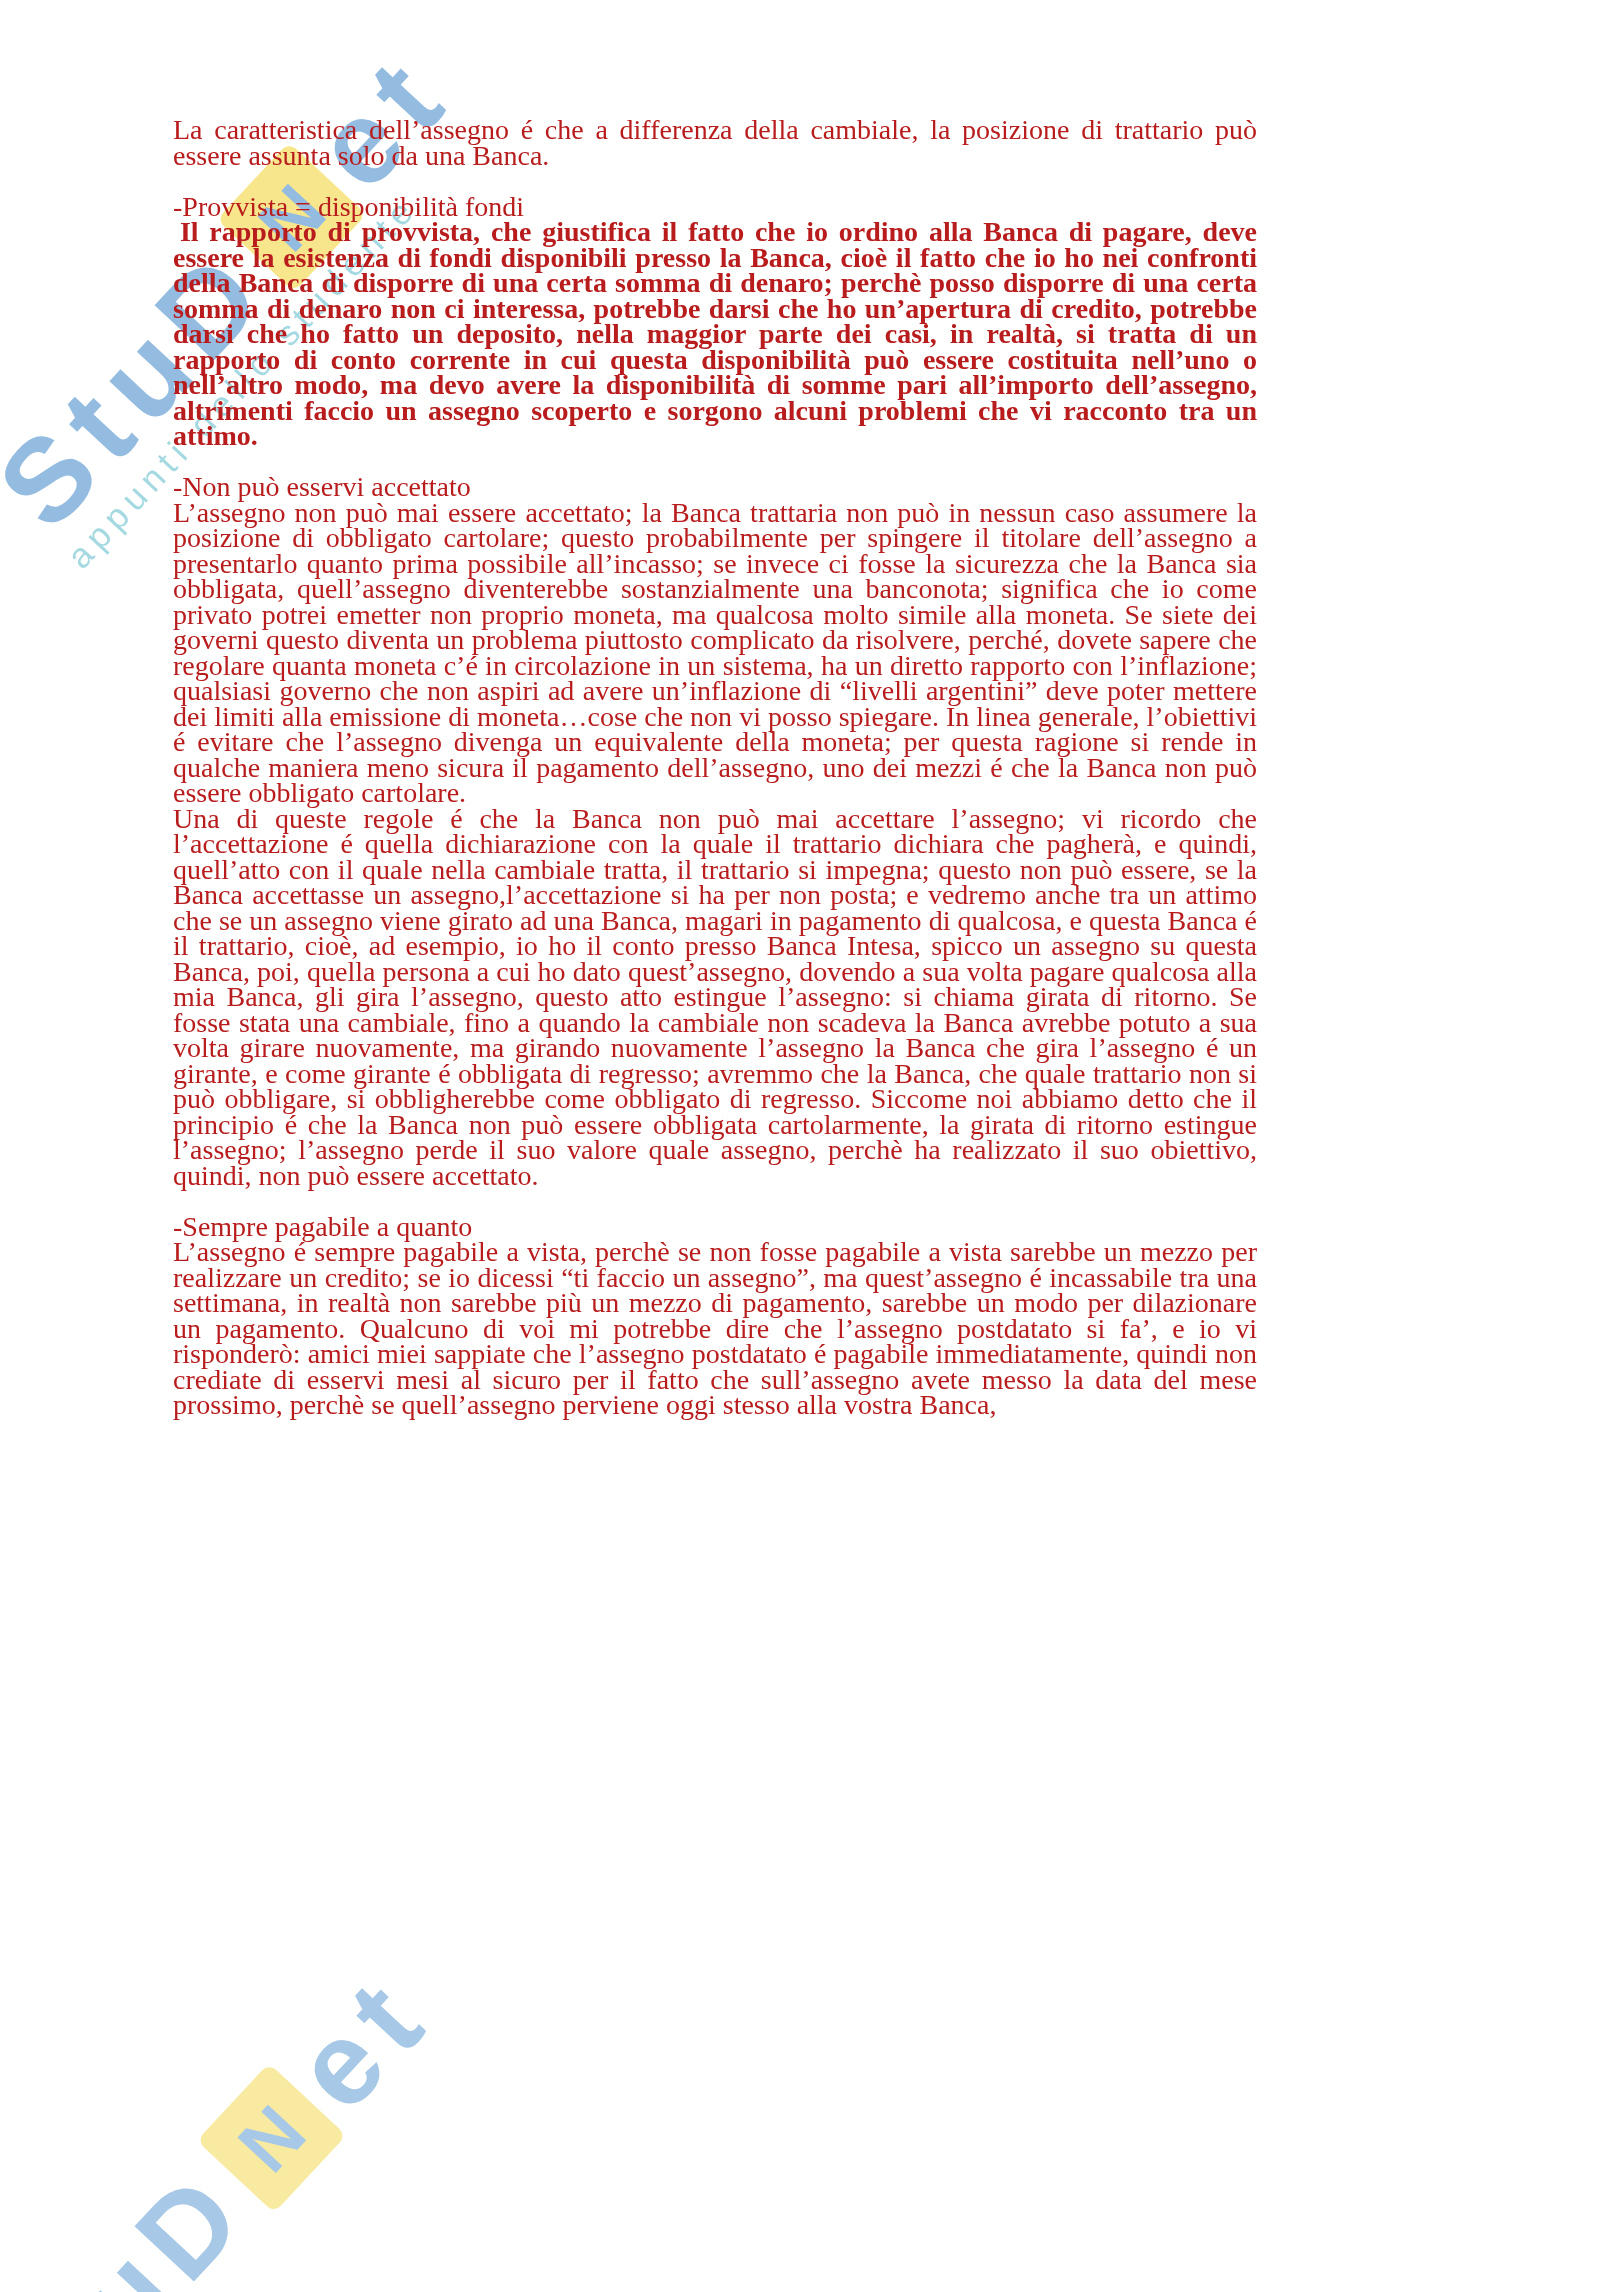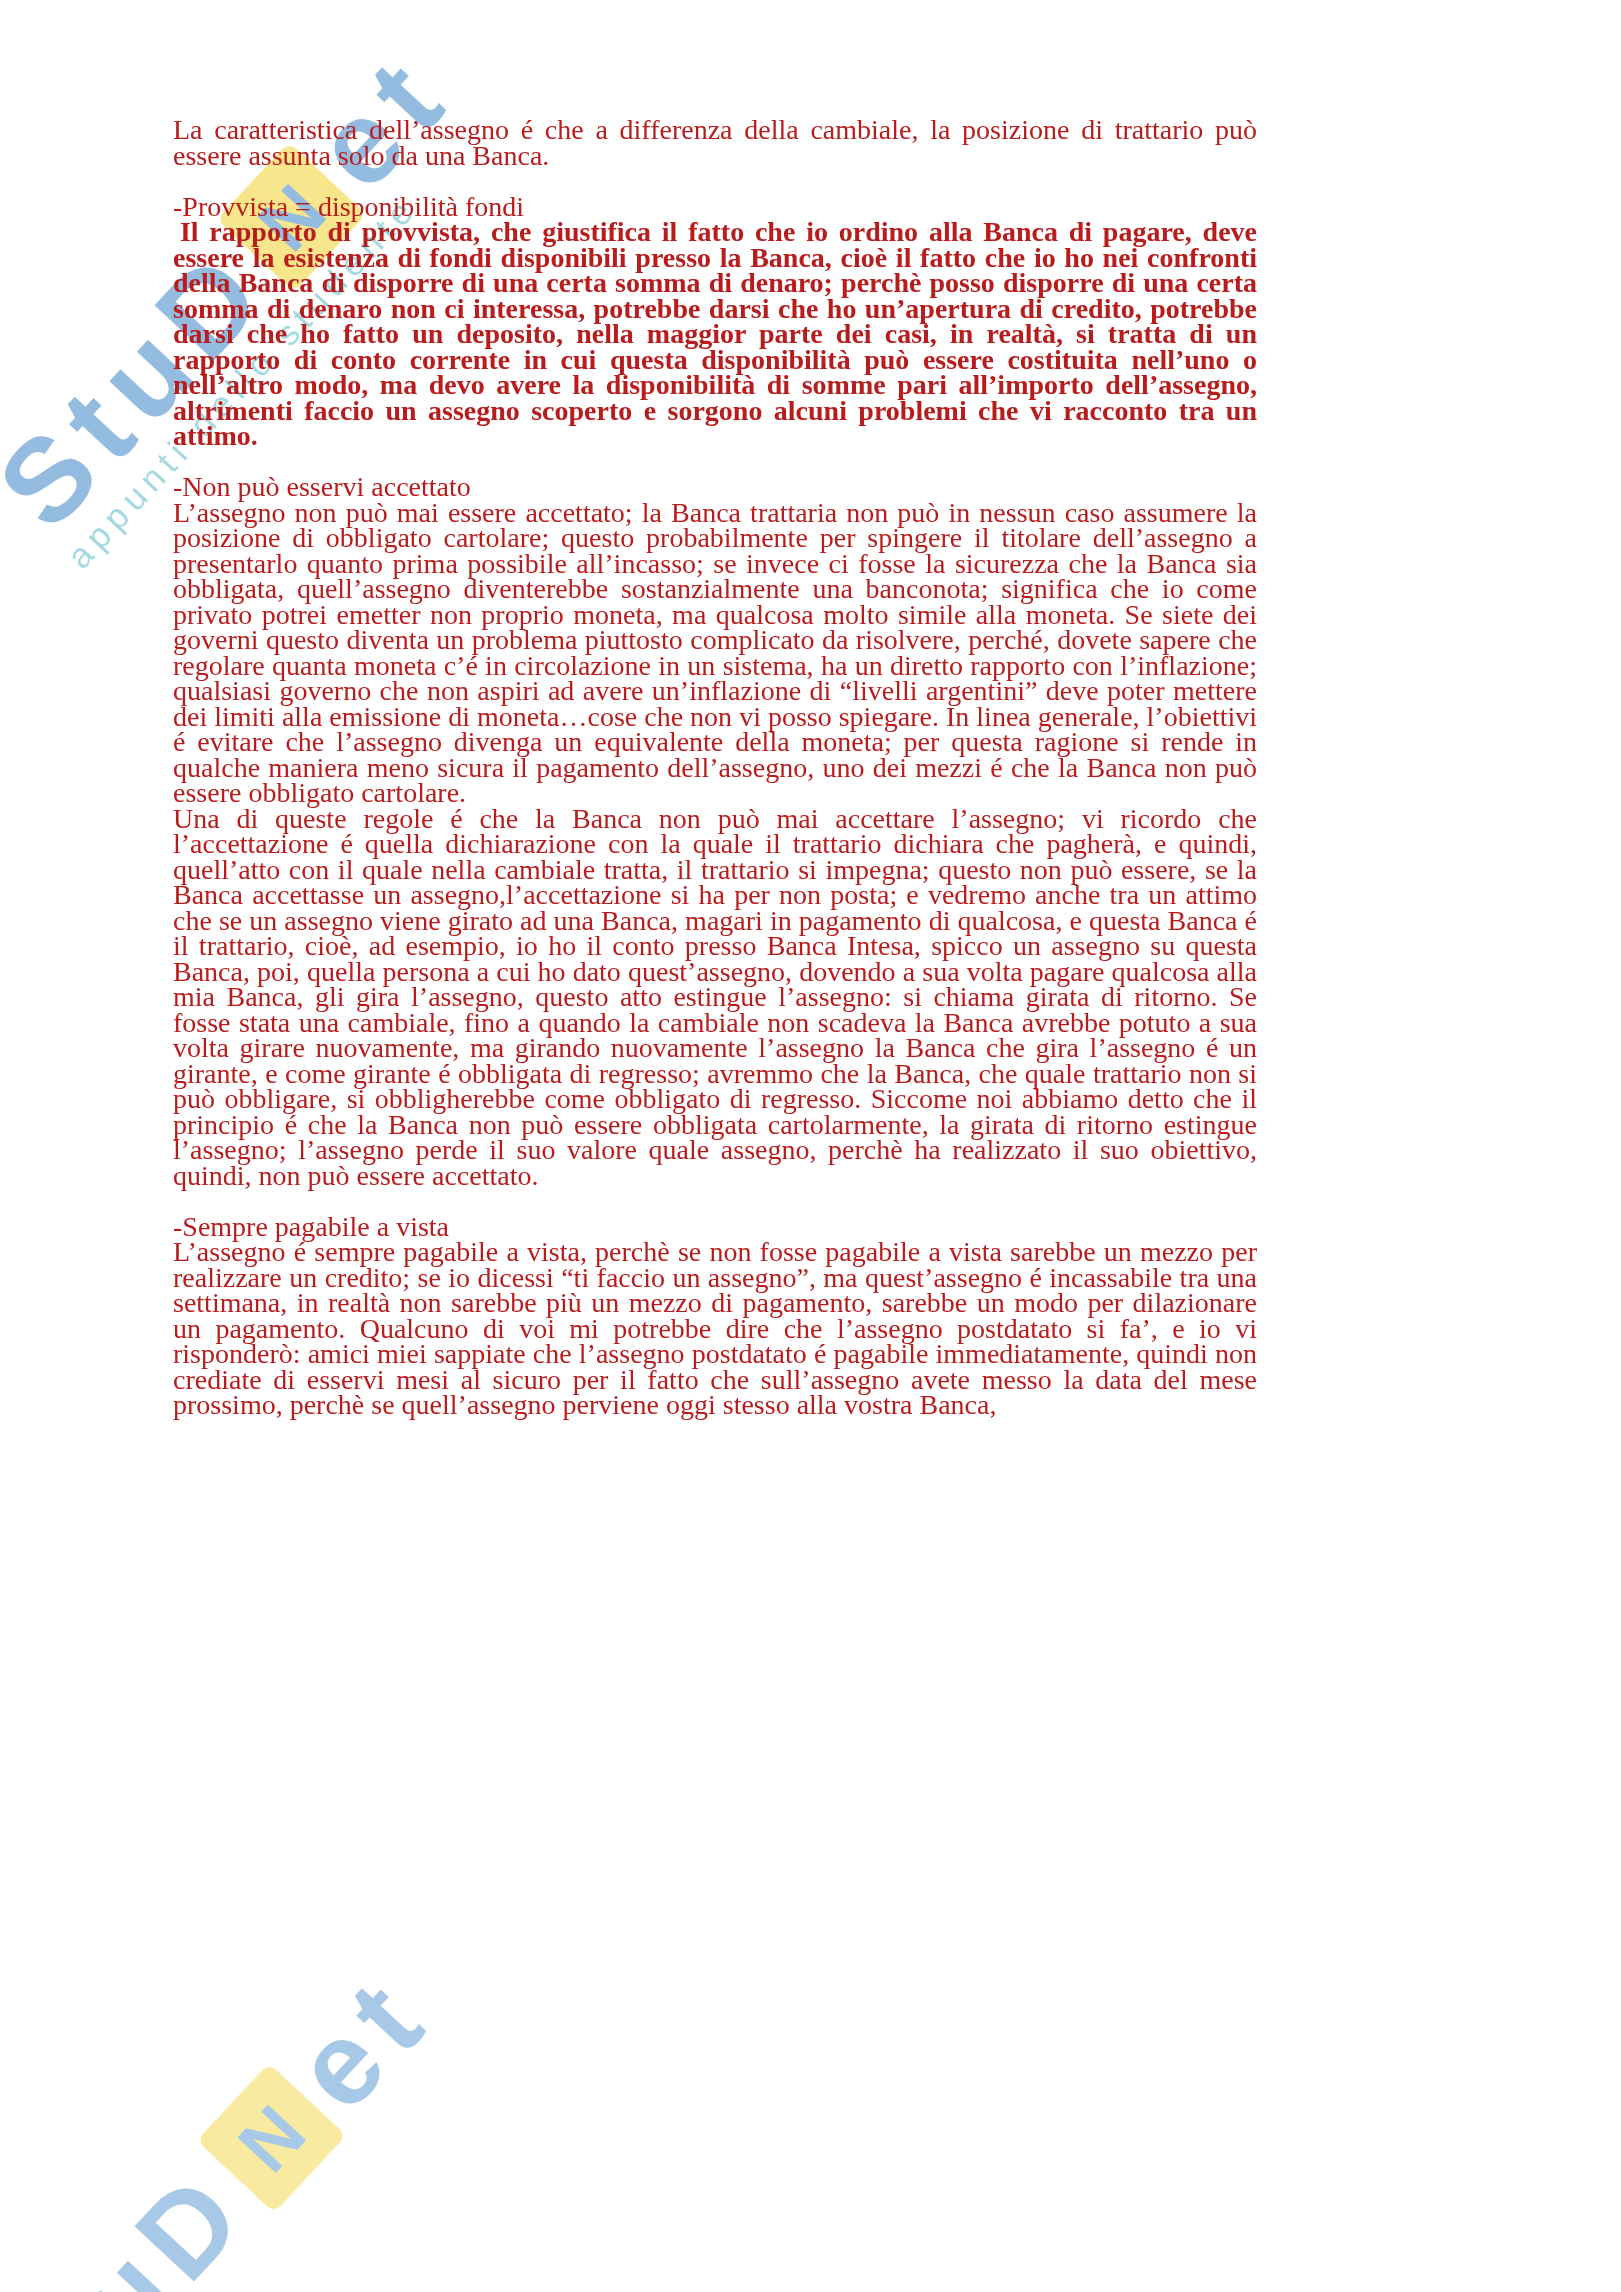--- a/index.html
+++ b/index.html
@@ -123,18 +123,18 @@
   <div class="content">
     <p class="blk">La caratteristica dell’assegno é che a differenza della cambiale, la posizione di trattario può essere assunta solo da una Banca.</p>
 
     <p class="blk gap">-Provvista = disponibilità fondi</p>
     <p class="blk indent-sm">Il rapporto di provvista, che giustifica il fatto che io ordino alla Banca di pagare, deve essere la esistenza di fondi disponibili presso la Banca, cioè il fatto che io ho nei confronti della Banca di disporre di una certa somma di denaro; perchè posso disporre di una certa somma di denaro non ci interessa, potrebbe darsi che ho un’apertura di credito, potrebbe darsi che ho fatto un deposito, nella maggior parte dei casi, in realtà, si tratta di un rapporto di conto corrente in cui questa disponibilità può essere costituita nell’uno o nell’altro modo, ma devo avere la disponibilità di somme pari all’importo dell’assegno, altrimenti faccio un assegno scoperto e sorgono alcuni problemi che vi racconto tra un attimo.</p>
 
     <p class="blk gap">-Non può esservi accettato</p>
     <p class="blk">L’assegno non può mai essere accettato; la Banca trattaria non può in nessun caso assumere la posizione di obbligato cartolare; questo probabilmente per spingere il titolare dell’assegno a presentarlo quanto prima possibile all’incasso; se invece ci fosse la sicurezza che la Banca sia obbligata, quell’assegno diventerebbe sostanzialmente una banconota; significa che io come privato potrei emetter non proprio moneta, ma qualcosa molto simile alla moneta. Se siete dei governi questo diventa un problema piuttosto complicato da risolvere, perché, dovete sapere che regolare quanta moneta c’é in circolazione in un sistema, ha un diretto rapporto con l’inflazione; qualsiasi governo che non aspiri ad avere un’inflazione di “livelli argentini” deve poter mettere dei limiti alla emissione di moneta…cose che non vi posso spiegare. In linea generale, l’obiettivi é evitare che l’assegno divenga un equivalente della moneta; per questa ragione si rende in qualche maniera meno sicura il pagamento dell’assegno, uno dei mezzi é che la Banca non può essere obbligato cartolare.</p>
     <p class="blk">Una di queste regole é che la Banca non può mai accettare l’assegno; vi ricordo che l’accettazione é quella dichiarazione con la quale il trattario dichiara che pagherà,  e quindi, quell’atto con il quale nella cambiale tratta, il trattario si impegna; questo non può essere, se la Banca accettasse un assegno,l’accettazione si ha per non posta; e vedremo anche tra un attimo che se un assegno viene girato ad una Banca, magari in pagamento di qualcosa, e questa Banca é il trattario, cioè, ad esempio, io ho il conto presso Banca Intesa, spicco un assegno su questa Banca, poi, quella persona a cui ho dato quest’assegno, dovendo a sua volta pagare qualcosa alla mia Banca, gli gira l’assegno, questo atto estingue l’assegno: si chiama girata di ritorno. Se fosse stata una cambiale, fino a quando la cambiale non scadeva la Banca avrebbe potuto a sua volta girare nuovamente, ma girando nuovamente l’assegno la Banca che gira l’assegno é un girante, e come girante é obbligata di regresso; avremmo che la Banca, che quale trattario non si può obbligare, si obbligherebbe come obbligato di regresso. Siccome noi abbiamo detto che il principio é che la Banca non può essere obbligata cartolarmente, la girata di ritorno estingue l’assegno; l’assegno perde il suo valore quale assegno, perchè ha realizzato il suo obiettivo, quindi, non può essere accettato.</p>
 
-    <p class="blk gap">-Sempre pagabile a vista</p>
+    <p class="blk gap">-Sempre pagabile a quanto</p>
     <p class="blk">L’assegno é sempre pagabile a vista, perchè se non fosse pagabile a vista sarebbe un mezzo per realizzare un credito; se io dicessi “ti faccio un assegno”, ma quest’assegno é incassabile tra una settimana, in realtà non sarebbe più un mezzo di pagamento, sarebbe un modo per dilazionare un pagamento. Qualcuno di voi mi potrebbe dire che l’assegno postdatato si fa’, e io vi risponderò: amici miei sappiate che l’assegno postdatato é pagabile immediatamente, quindi non crediate di esservi mesi al sicuro per il fatto che sull’assegno avete messo la data del mese prossimo, perchè se quell’assegno perviene oggi stesso alla vostra Banca,</p>
   </div>
 
 </div>
 
 
 </body></html>

